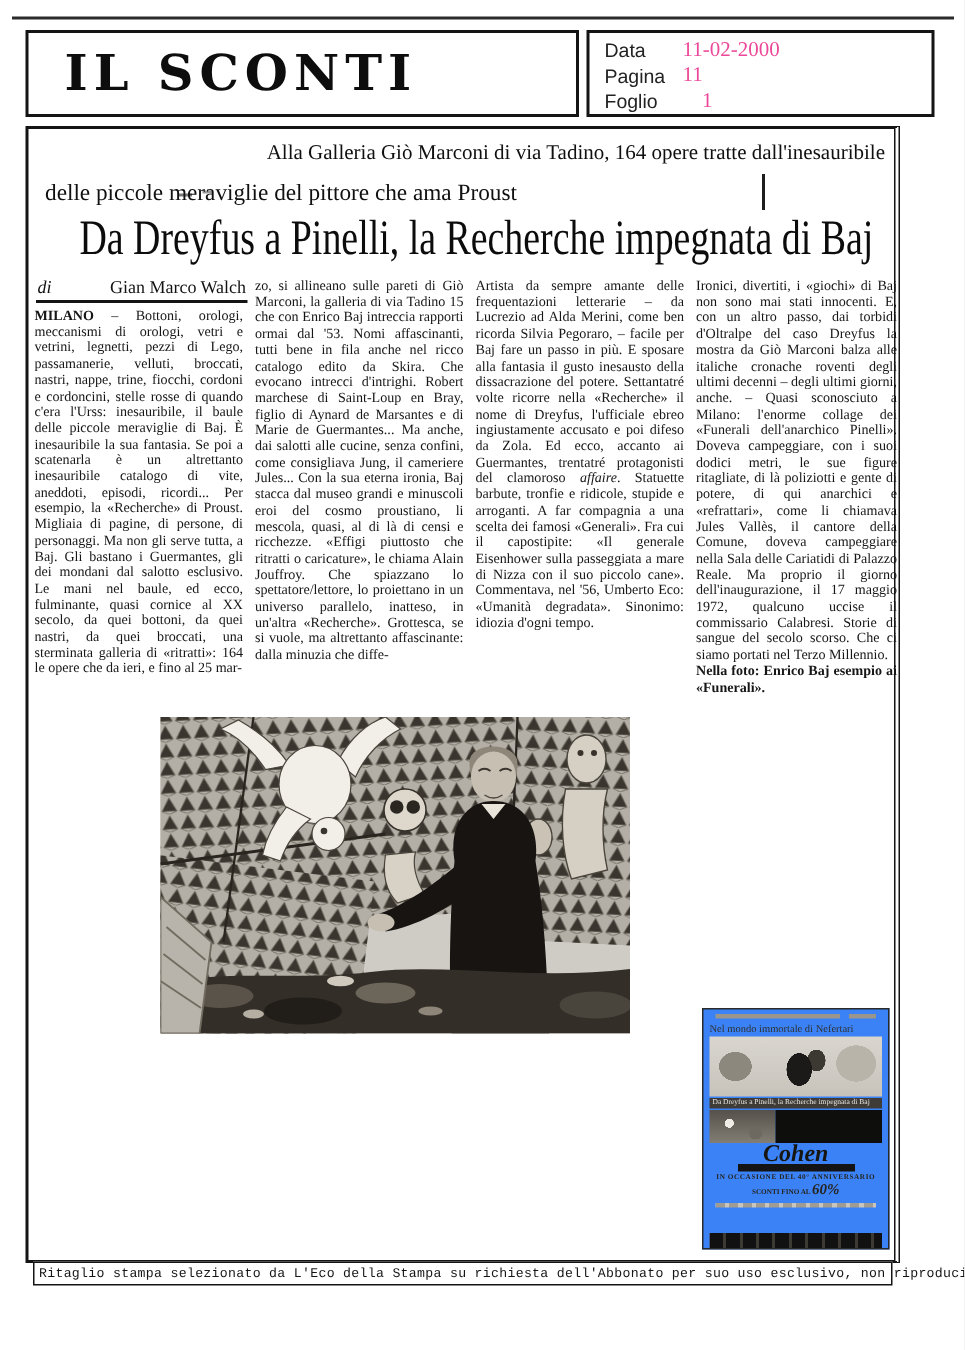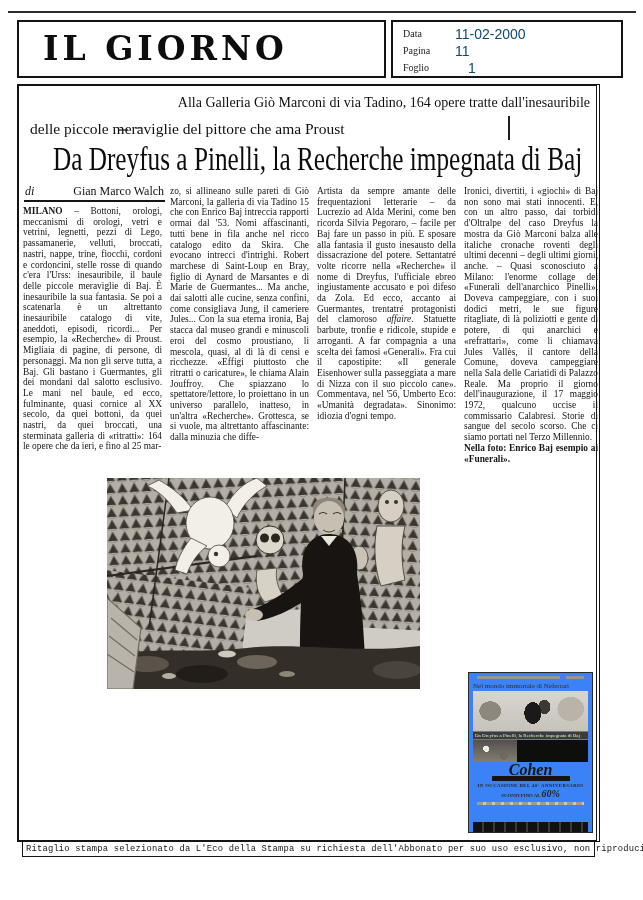--- a/index.html
+++ b/index.html
@@ -8,22 +8,22 @@
   .abs{position:absolute;}
   
   .topline{left:8px;top:11px;width:628px;height:2px;background:#2c2c2c;}
   
   .mastbox{left:17px;top:20px;width:369px;height:58px;border:2px solid #141414;box-sizing:border-box;}
   .masttitle{position:absolute;left:24px;top:7px;font-family:"DejaVu Serif",serif;font-weight:900;
              font-size:33px;letter-spacing:4px;color:#0d0d0d;}
   .metabox{left:391px;top:20px;width:232px;height:58px;border:2px solid #141414;box-sizing:border-box;
            padding:3px 0 0 10px;}
   .metarow{display:flex;height:17px;align-items:center;}
-  .metalabel{width:52px;font-family:Liberation Serif, serif;font-size:10px;color:#222;}
-  .metavalue{font-family:Liberation Sans, sans-serif;font-size:14px;color:#0c4a6e;}
+  .metalabel{width:52px;font-family:Liberation Sans, sans-serif;font-size:13px;color:#222;}
+  .metavalue{font-family:Liberation Serif, serif;font-size:14px;color:#ec4899;}
   .indent1{padding-left:13px;}
   
   .mainbox{left:17px;top:84px;width:583px;height:758px;border:2px solid #141414;
            border-right:4px double #141414;box-sizing:border-box;}
   .kicker{left:30px;top:95px;width:560px;text-align:right;font-size:14px;color:#101010;}
   .kicker2{left:30px;top:120px;width:545px;text-align:left;font-size:15.5px;color:#101010;}
   .kbar{left:508px;top:116px;width:2px;height:24px;background:#1d1d1d;}
   .dash1{left:119px;top:129px;width:9px;height:2px;background:#777;}
   .dash2{left:135px;top:127px;width:7px;height:2px;background:#999;}
   .headline{left:25px;top:140px;width:765px;font-size:33px;line-height:38px;white-space:nowrap;
@@ -92,21 +92,21 @@
               white-space:nowrap;padding-left:3px;color:#151515;}
 </style>
 </head>
 <body>
 
 <div class="page">
 
   <div class="abs topline"></div>
 
   <div class="abs mastbox">
-    <div class="masttitle">IL GIORNO</div>
+    <div class="masttitle">IL SCONTI</div>
   </div>
 
   <div class="abs metabox">
     <div class="metarow">
       <span class="metalabel">Data</span>
       <span class="metavalue">11-02-2000</span>
     </div>
     <div class="metarow">
       <span class="metalabel">Pagina</span>
       <span class="metavalue">11</span>

